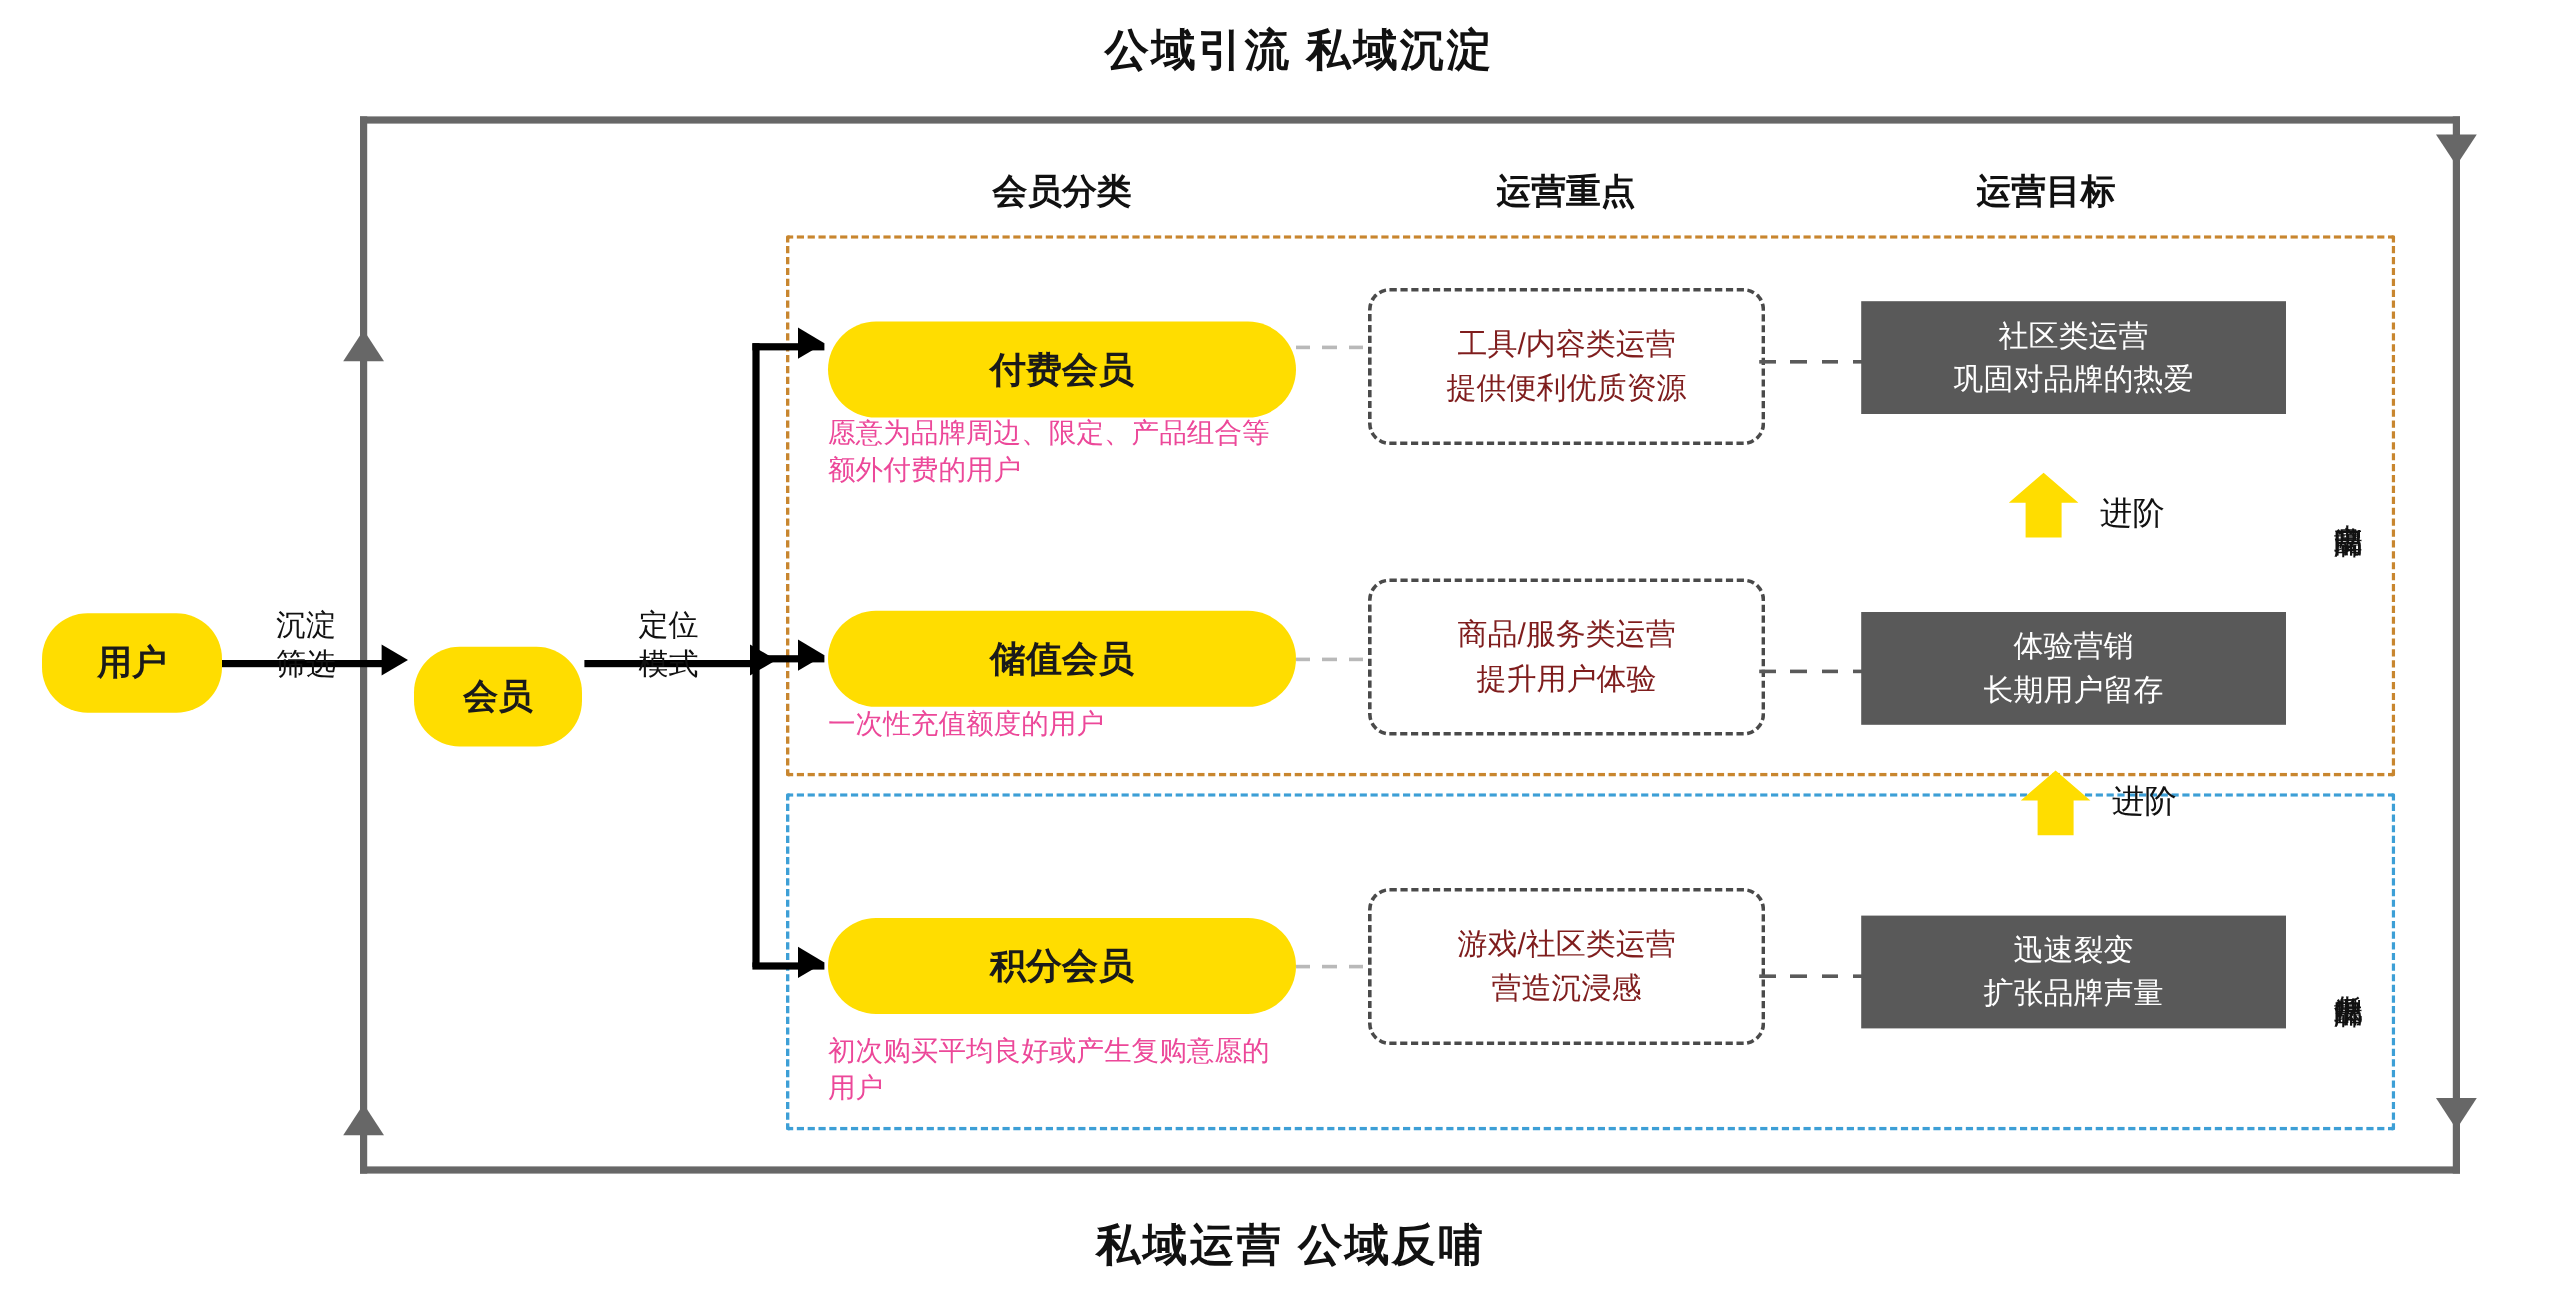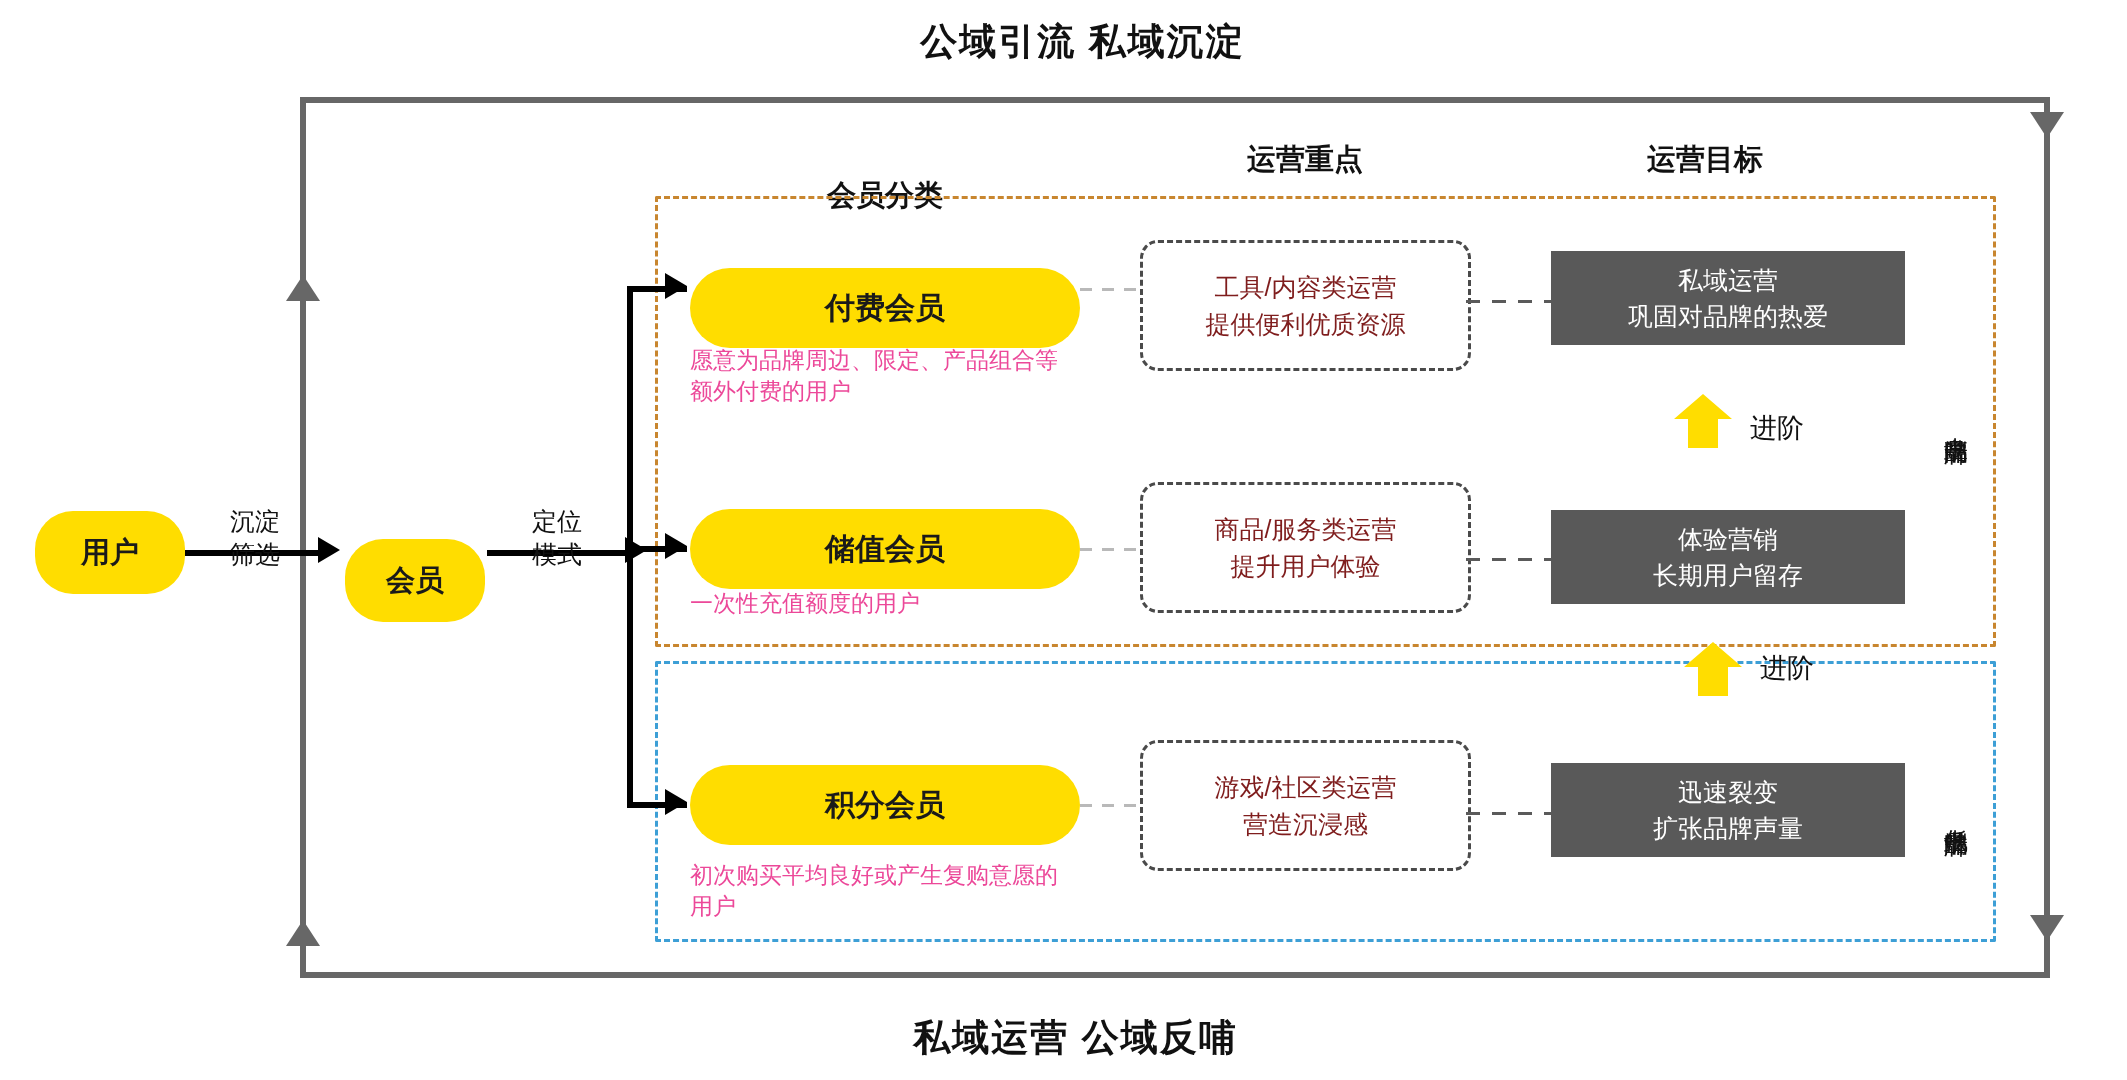--- a/index.html
+++ b/index.html
@@ -32,21 +32,21 @@
     border-left:17px solid transparent;border-right:17px solid transparent;
     border-top:26px solid #676767;
   }
   .arrow-left-top{left:286px;top:275px;}
   .arrow-left-bottom{left:286px;top:920px;}
   .arrow-right-top{left:2030px;top:112px;}
   .arrow-right-bottom{left:2030px;top:915px;}
 
   
   .col-head{font-size:29px;font-weight:700;color:#111;text-align:center;top:140px;}
-  .ch1{left:760px;width:250px;margin-top:36px;}
+  .ch1{left:760px;width:250px;}
   .ch2{left:1180px;width:250px;}
   .ch3{left:1580px;width:250px;}
 
   
   .tier-high{
     left:655px;top:196px;width:1335px;height:445px;
     border:3px dashed #C8862F;border-radius:2px;
   }
   .tier-low{
     left:655px;top:661px;width:1335px;height:275px;
@@ -198,21 +198,21 @@
 <div class="abs conn-grey cg1"></div>
 <div class="abs focus focus-r1">
   <div>
     <div>工具/内容类运营</div>
     <div>提供便利优质资源</div>
   </div>
 </div>
 <div class="abs conn-dark cd1"></div>
 <div class="abs goal goal-r1">
   <div>
-    <div>私域运营</div>
+    <div>社区类运营</div>
     <div>巩固对品牌的热爱</div>
   </div>
 </div>
 
 <div class="abs pill pill-r2">储值会员</div>
 <div class="abs desc desc-r2">一次性充值额度的用户</div>
 <div class="abs conn-grey cg2"></div>
 <div class="abs focus focus-r2">
   <div>
     <div>商品/服务类运营</div>

